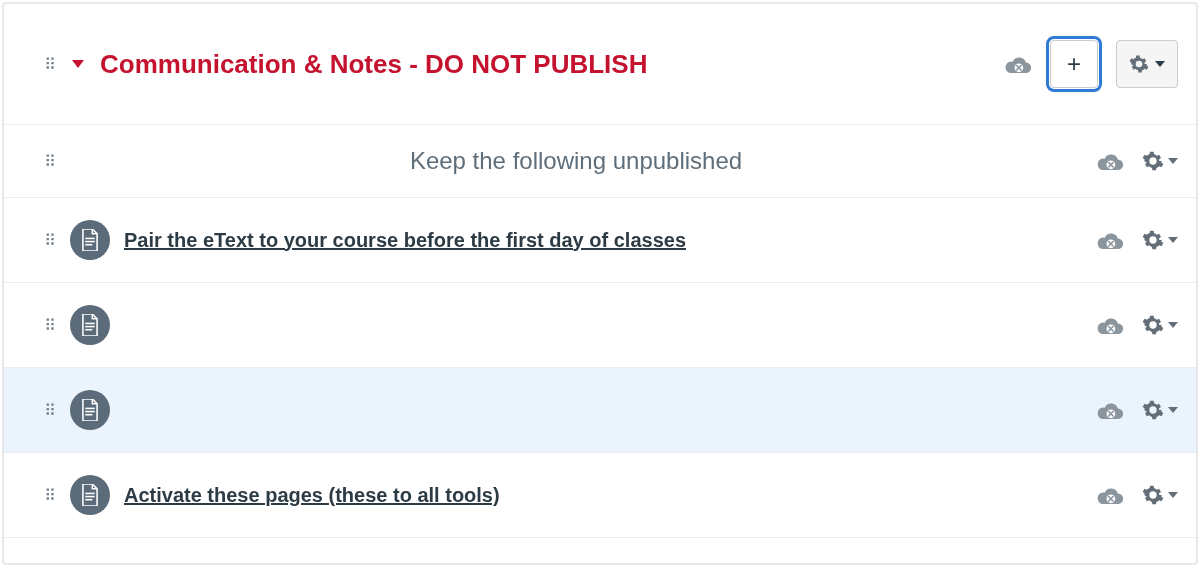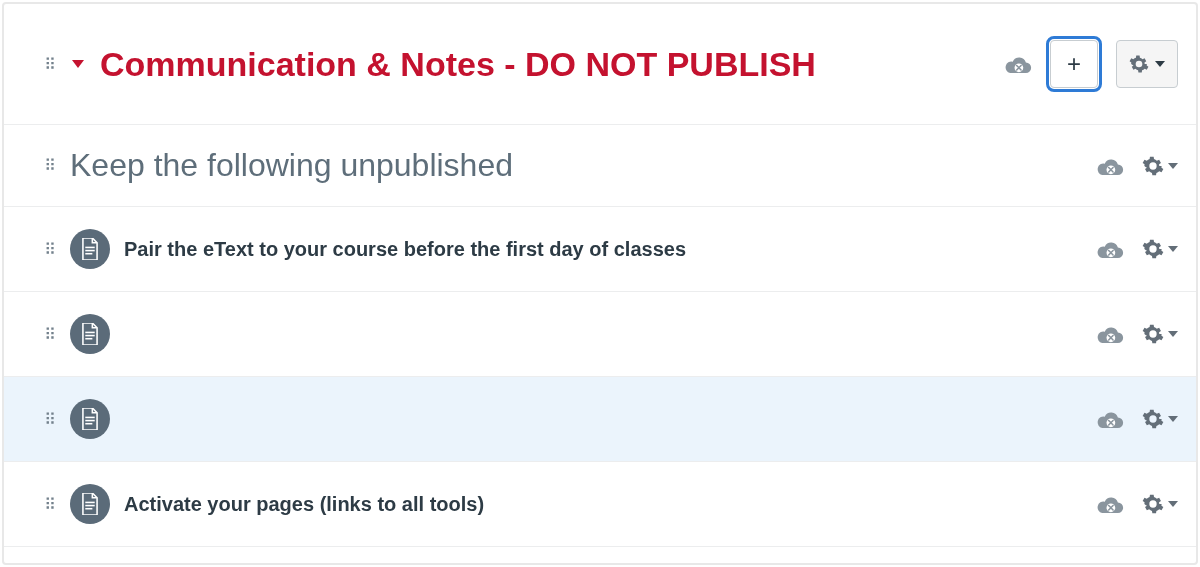--- a/index.html
+++ b/index.html
@@ -48,42 +48,44 @@
   }
   .caret {
     width:0;height:0;
     border-left:6px solid transparent;
     border-right:6px solid transparent;
     border-top:8px solid #c4122f;
     margin-left:2px;
     margin-right:2px;
   }
   .module-title {
-    font-size: 34px;
+    font-size: 26px;
     font-weight: 700;
     color: #c4122f;
     flex:1;
   }
   .text-subheader {
-    font-size: 32px;
+    font-size: 24px;
     color: #5e6e7a;
     flex:1;
+    text-align:center;
   }
 
   .page-icon {
     width:40px;height:40px;border-radius:50%;
     background:#5b6b79;
     display:flex;align-items:center;justify-content:center;
     flex-shrink:0;
   }
   .page-icon svg { width:20px; height:22px; }
 
   .item-title {
     font-size: 20px;
     color:#2d3b45;
+    text-decoration: underline;
     font-weight:600;
     flex:1;
   }
 
   .right-icons {
     display:flex;
     align-items:center;
     gap:18px;
     margin-left:auto;
   }
@@ -258,21 +260,21 @@
           </span>
         </div>
       </div>
       <div class="row">
         <span class="drag-handle">⠿</span>
         <span class="page-icon">
           <svg>
             <use href="#sym-page"></use>
           </svg>
         </span>
-        <span class="item-title">Activate your pages (links to all tools)</span>
+        <span class="item-title">Activate these pages (these to all tools)</span>
         <div class="right-icons">
           <span class="cloud">
             <svg>
               <use href="#sym-cloud"></use>
             </svg>
           </span>
           <span class="gear-btn">
             <svg class="gear">
               <use href="#sym-gear"></use>
             </svg>

